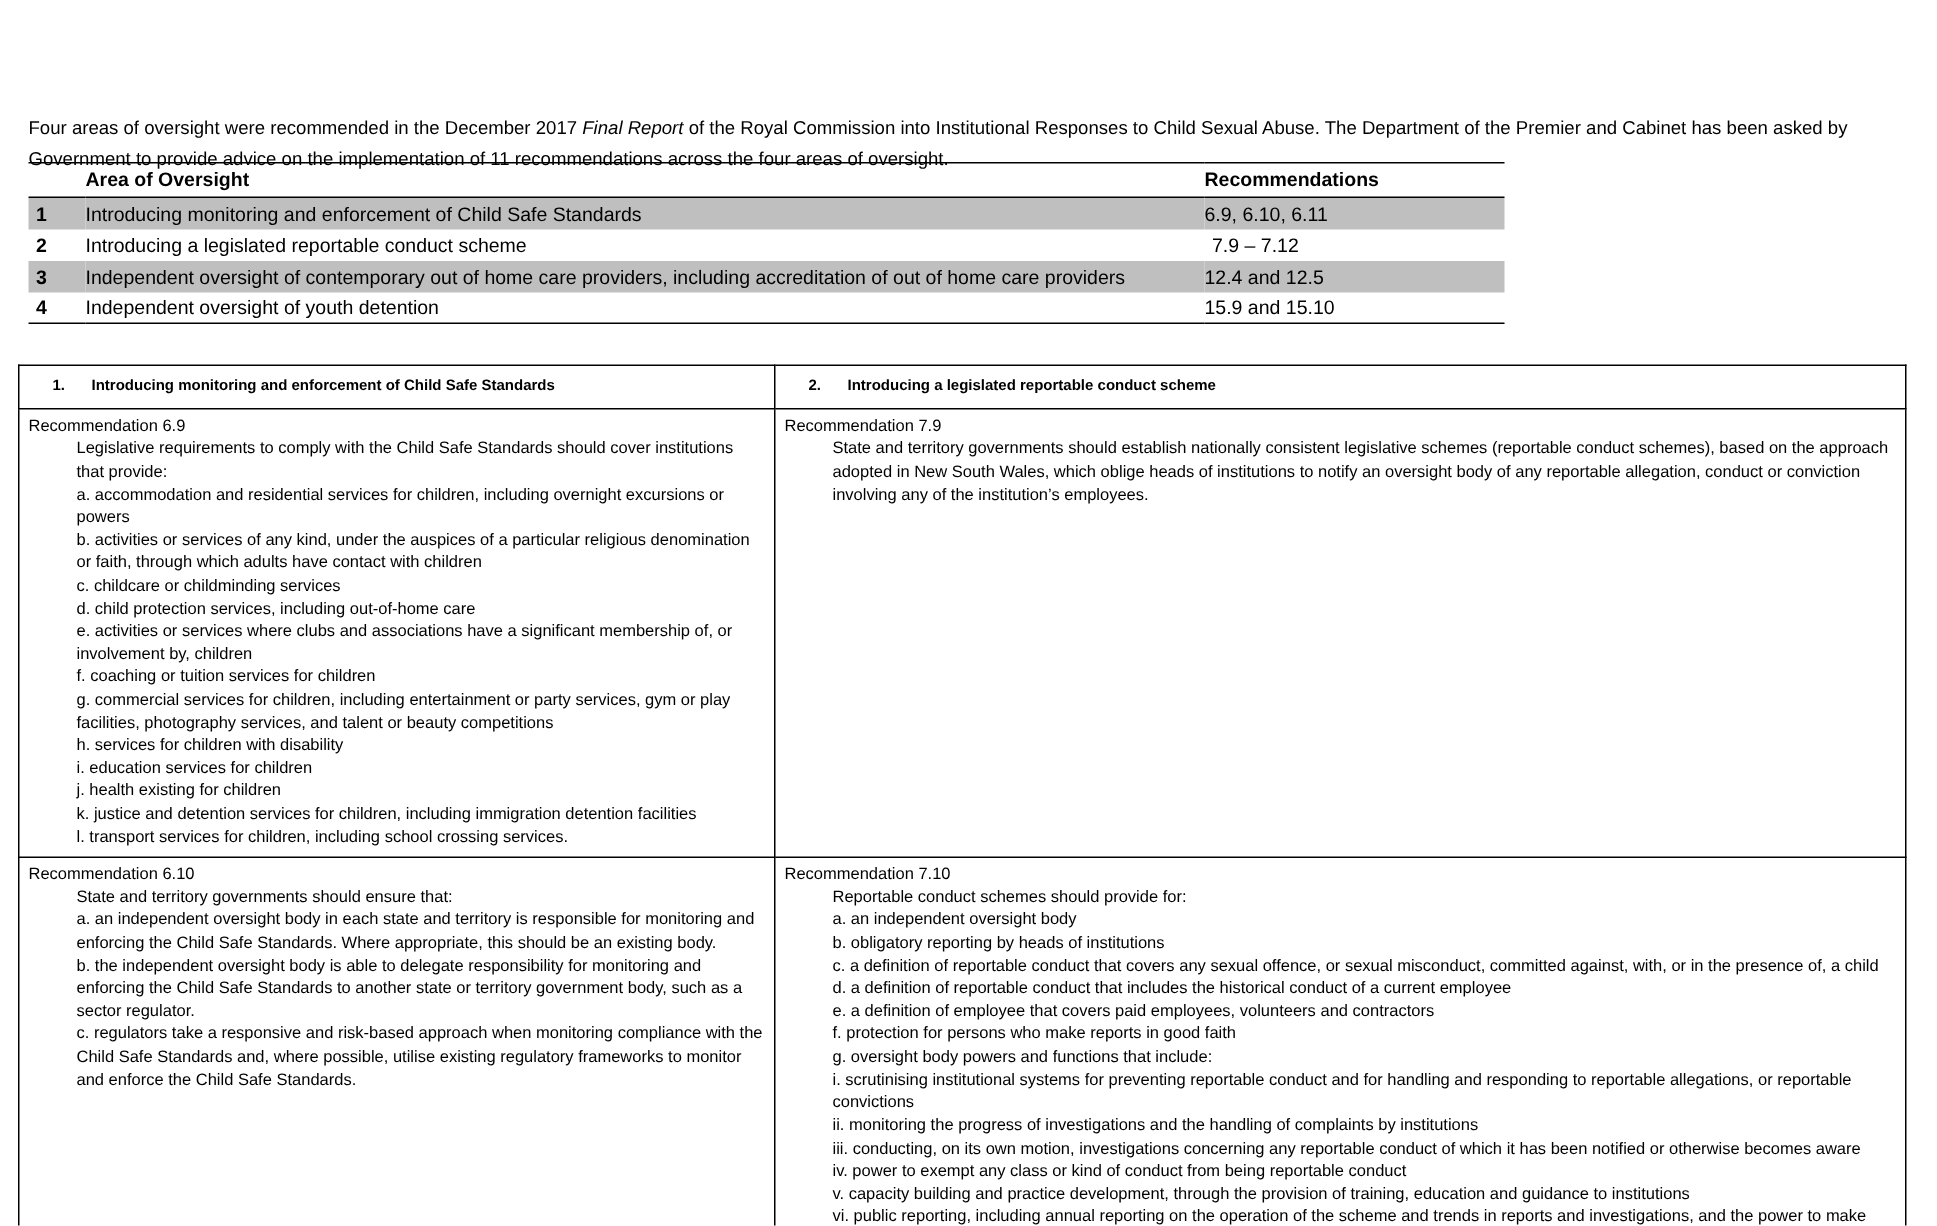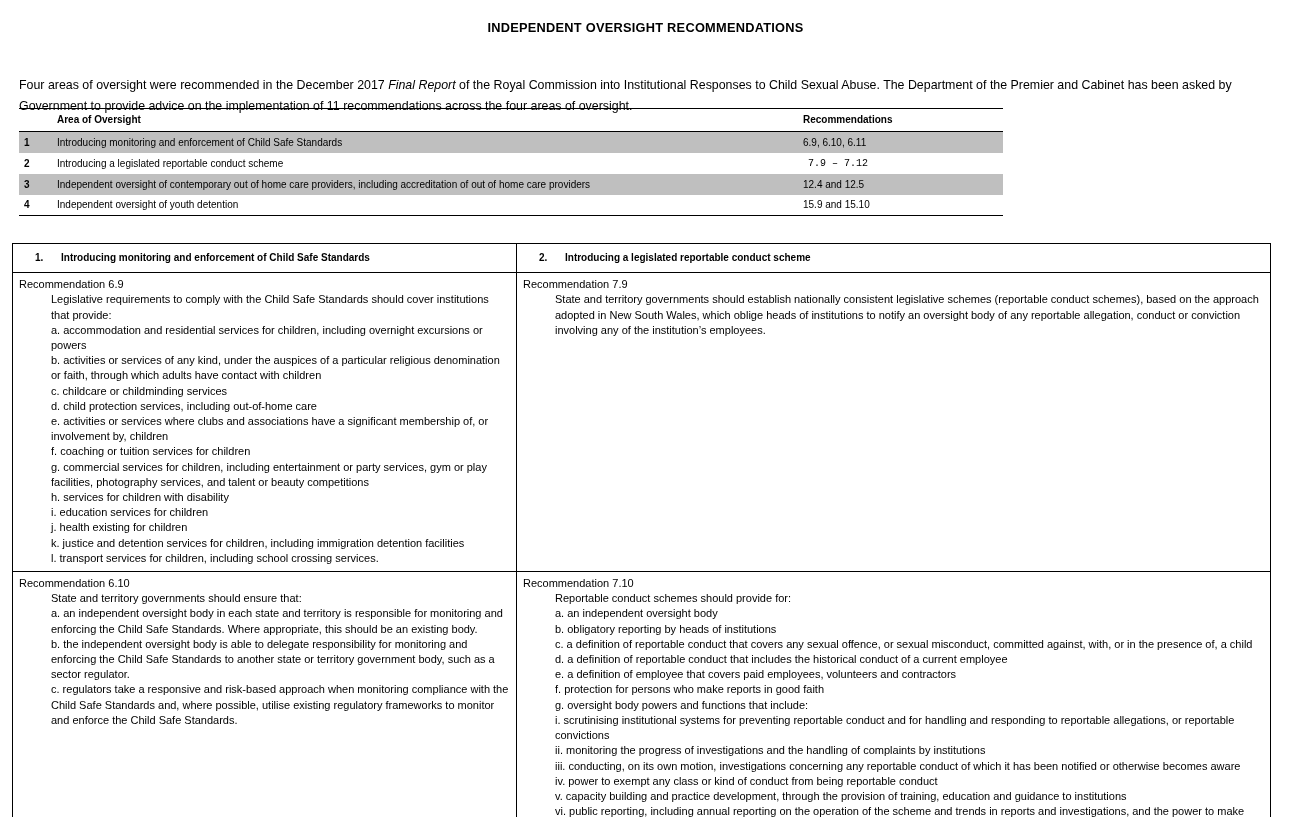--- a/index.html
+++ b/index.html
@@ -46,21 +46,21 @@
   }
   .intro .ital { font-style: italic; }
 
   
   .summary-table {
     position: absolute;
     left: 19px;
     top: 108px;
     width: 984px;
     border-collapse: collapse;
-    font-size: 10px;
+    font-size: 13px;
   }
   .summary-table th,
   .summary-table td {
     padding: 0;
     vertical-align: middle;
     text-align: left;
     font-weight: normal;
   }
   .summary-table thead th {
     font-weight: bold;
@@ -77,21 +77,21 @@
   .summary-table tbody tr.shaded {
     background: #bfbfbf;
   }
   .summary-table tbody tr:last-child {
     border-bottom: 1.4px solid #000;
   }
   .col-num   { width: 38px;  padding-left: 5px !important; font-weight: bold !important; }
   .col-area  { width: 746px; }
   .col-recs  { width: 200px; }
   .summary-table tbody td.col-recs { padding-left: 0px; }
-  .summary-table tbody td.col-recs.indented { padding-left: 5px; font-family: Liberation Mono, monospace; }
+  .summary-table tbody td.col-recs.indented { padding-left: 5px; }
 
   
   .main-table {
     position: absolute;
     left: 12px;
     top: 243px;
     width: 1258px;
     border-collapse: collapse;
     table-layout: fixed;
     border: 1.3px solid #000;
@@ -117,21 +117,20 @@
 
   .reclabel { display: block; }
   .recbody  { display: block; }
   .recline  { display: block; margin-left: 32px; }
 </style>
 </head>
 <body>
 
 <div class="page">
 
-  <div class="doc-title">INDEPENDENT OVERSIGHT RECOMMENDATIONS</div>
 
   <p class="intro"><span>Four areas of oversight were recommended in the December 2017 </span><span class="ital">Final Report</span><span> of the Royal Commission into Institutional Responses to Child Sexual Abuse. The Department of the Premier and Cabinet has been asked by Government to provide advice on the implementation of 11 recommendations across the four areas of oversight.</span></p>
 
   <table class="summary-table">
     <colgroup>
       <col class="col-num">
         <col class="col-area">
         <col class="col-recs">
     </colgroup>
     <thead>

